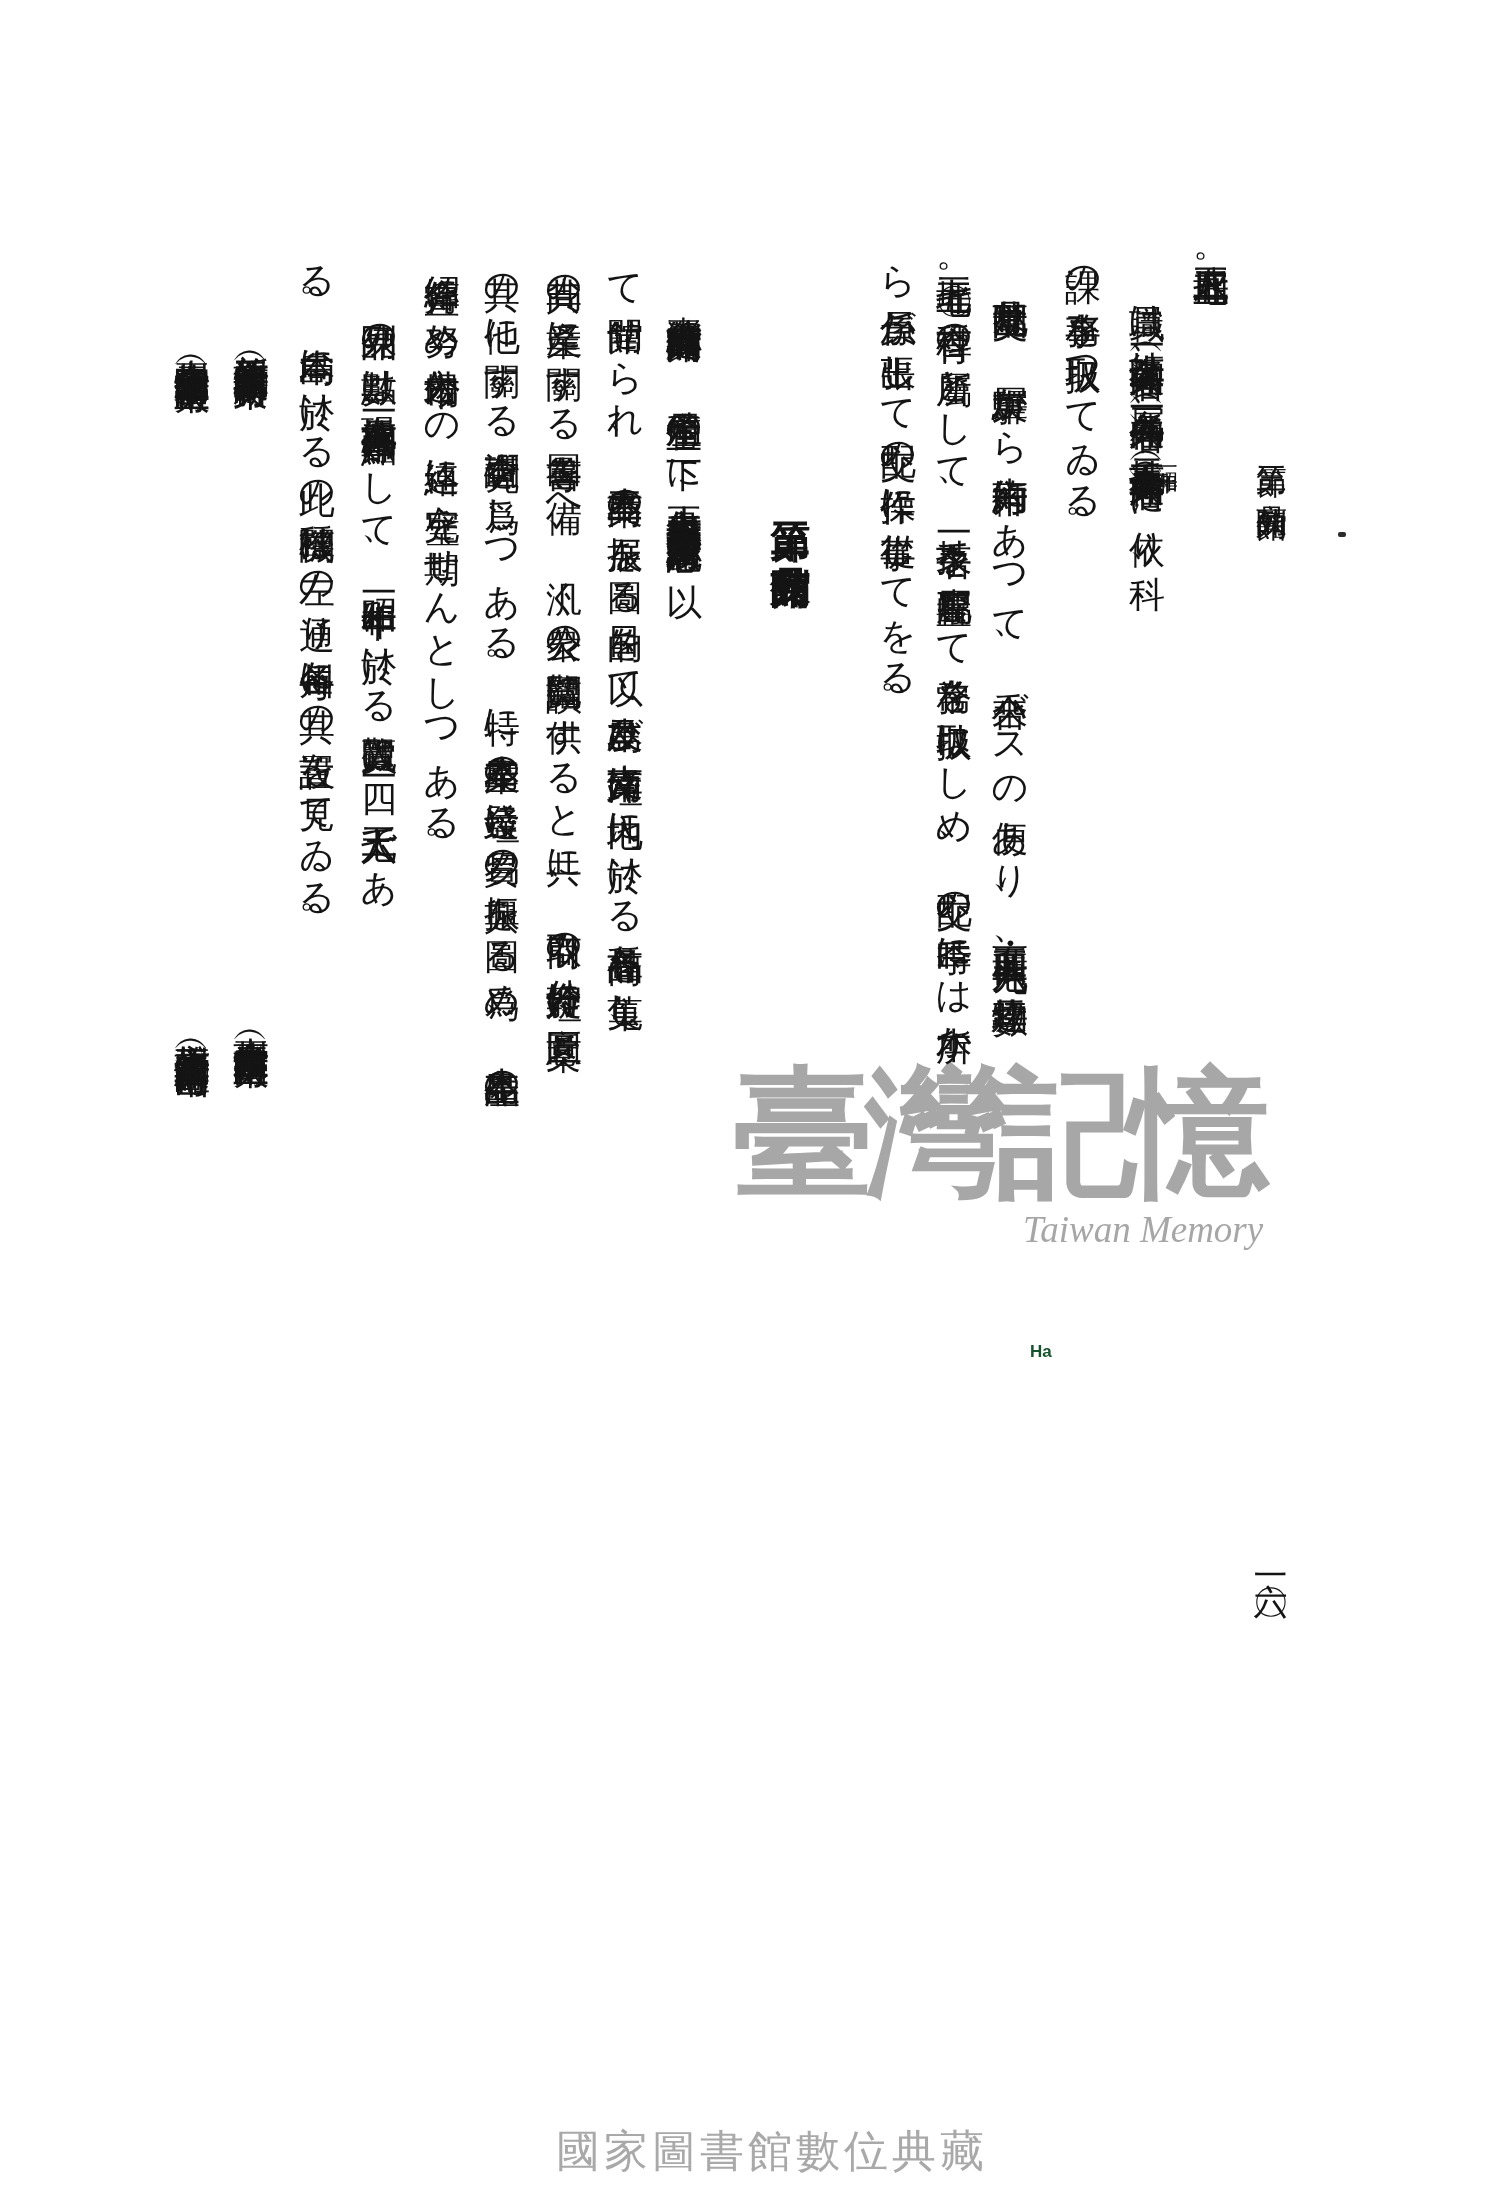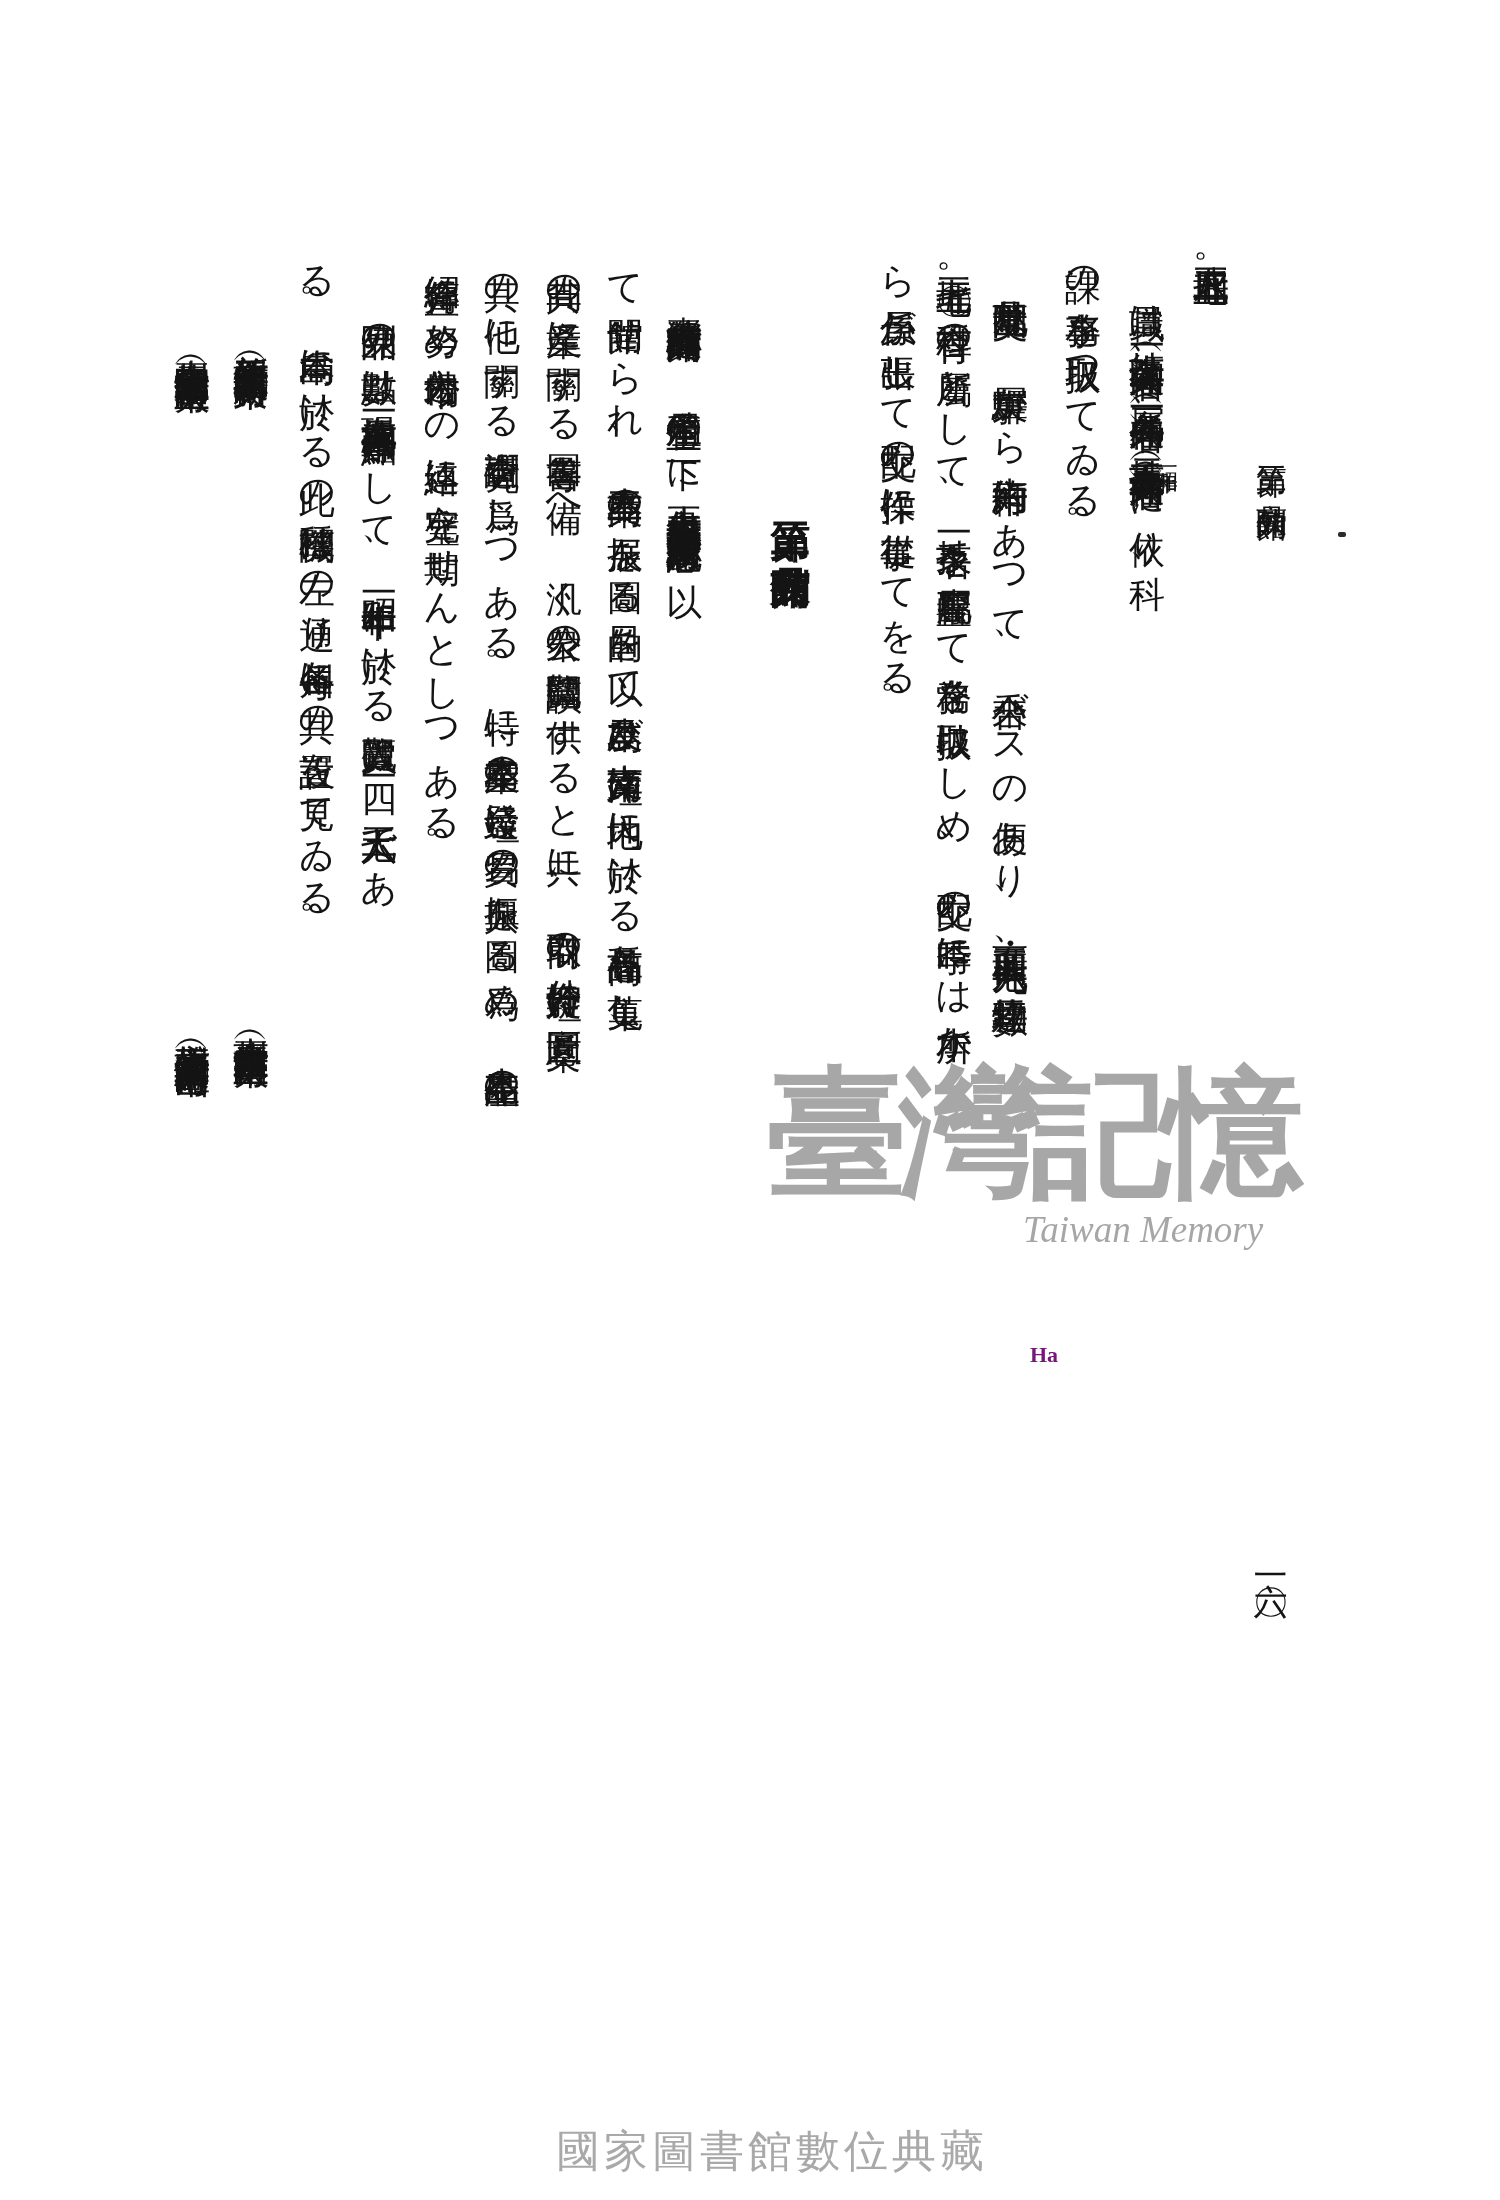--- a/index.html
+++ b/index.html
@@ -29,29 +29,29 @@
     writing-mode:vertical-rl;
     text-orientation:mixed;
     font-size:21px;
     line-height:23px;
     letter-spacing:0;
     vertical-align:middle;
     margin:4px 0;
   }
   .ha-note{
     position:absolute;
-    font-family:Liberation Serif, serif;
+    font-family:Liberation Sans, sans-serif;
     font-weight:bold;
-    font-size:22px;
-    color:#701a75;
+    font-size:17px;
+    color:#14532d;
     z-index:2;
   }
   .wm-cjk{
     position:absolute;
-    left:767px;top:1040px;
+    left:733px;top:1040px;
     font-size:140px;
     font-weight:bold;
     color:#8f8f8f;
     letter-spacing:-8px;
     opacity:0.78;
     z-index:1;
     white-space:nowrap;
   }
   .wm-latin{
     position:absolute;

